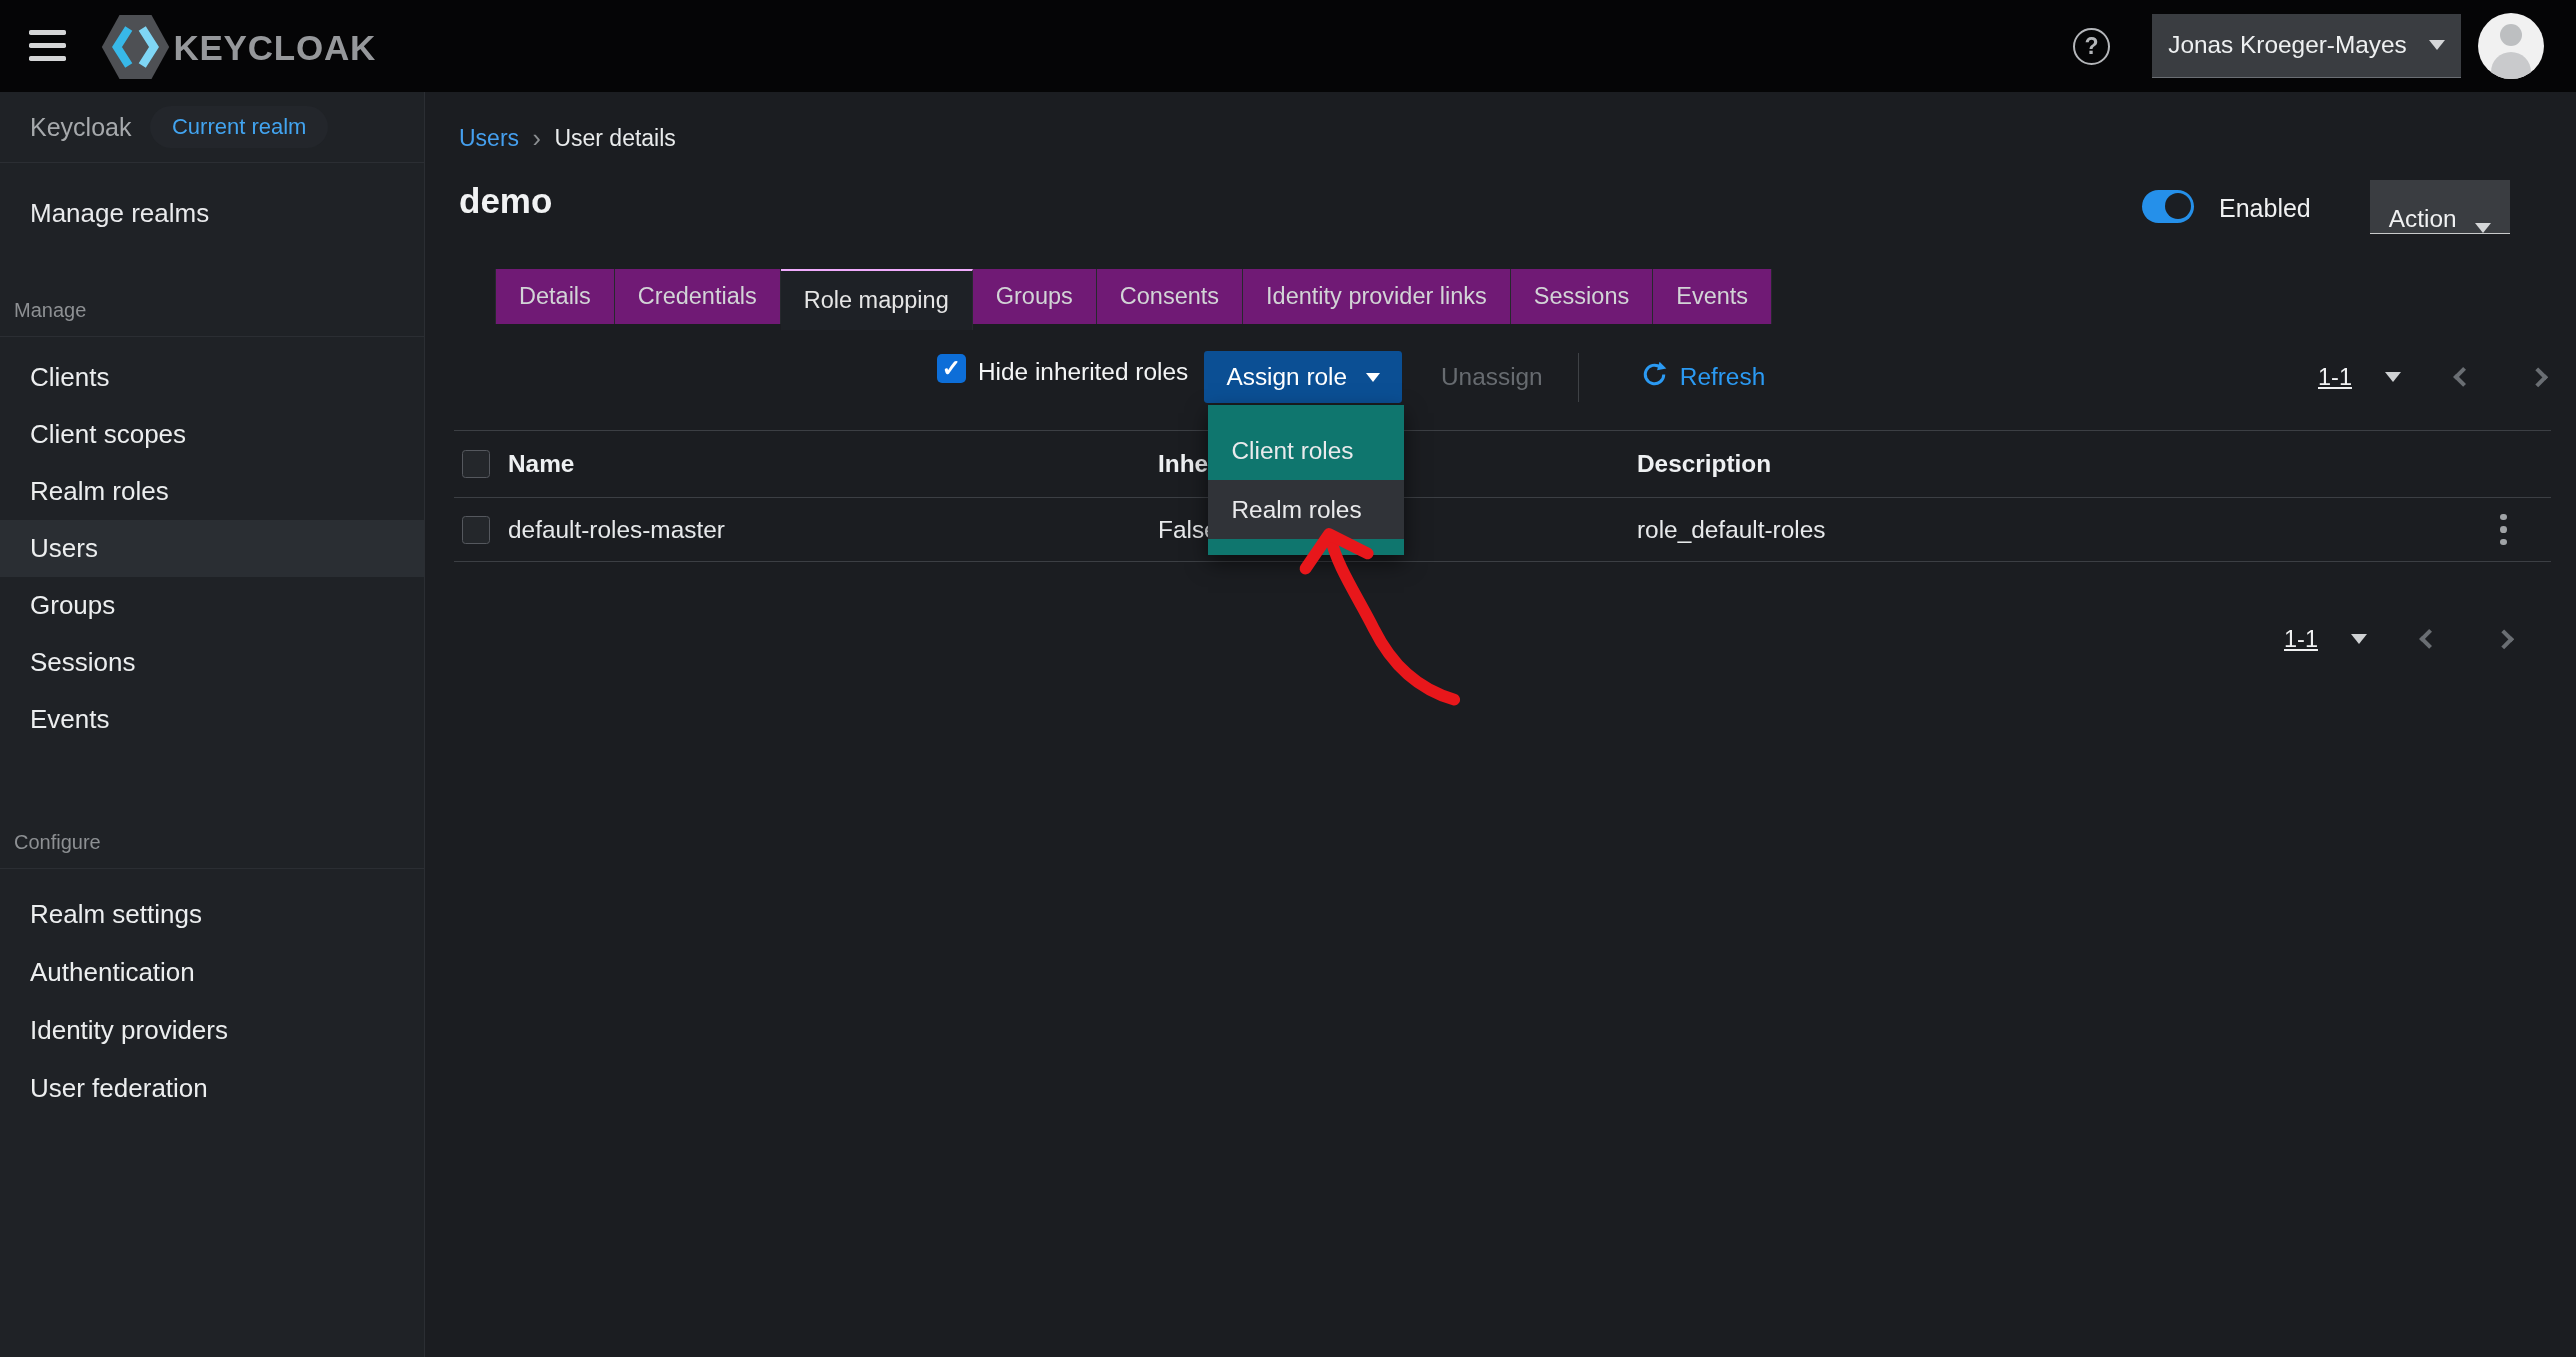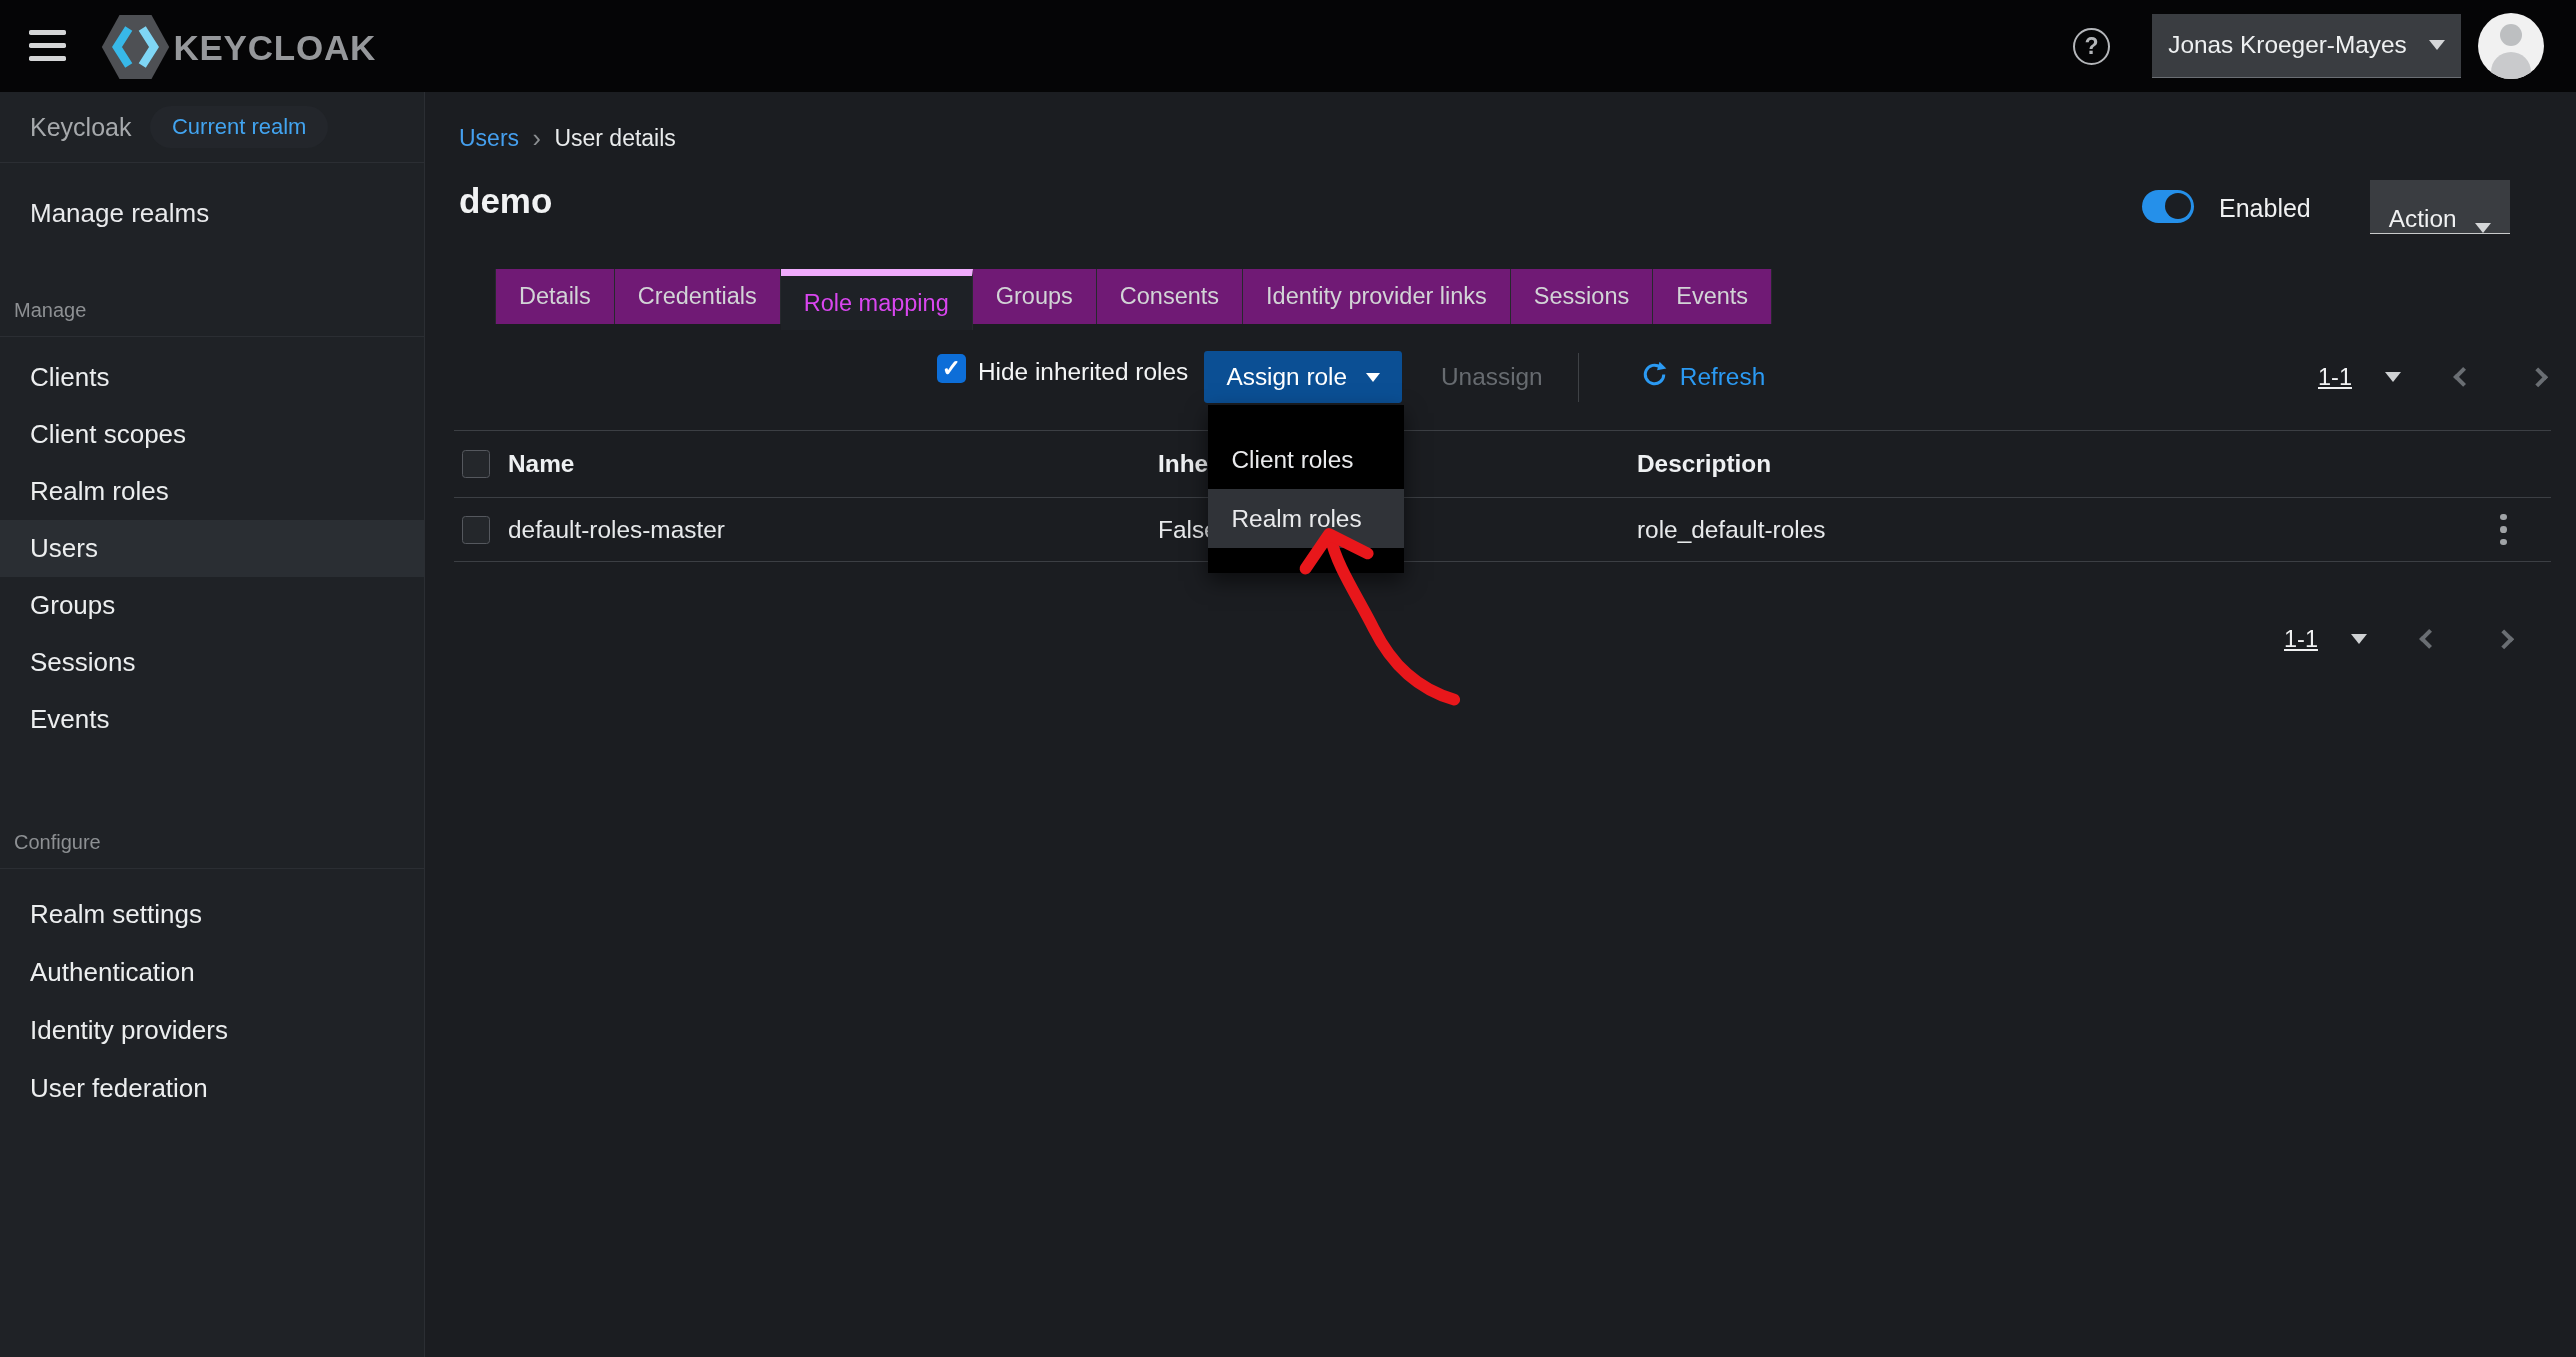--- a/index.html
+++ b/index.html
@@ -63,21 +63,21 @@
   .enabled-label { position:absolute; left:1794px; top:102px; color:#f0f1f2; font-size:25px; }
   .action-btn { position:absolute; left:1945px; top:88px; width:140px; height:54px; background:#3a3d41;
                 border-bottom:1.7px solid #c9cacb; display:flex; align-items:flex-end; justify-content:center;
                 gap:18.5px; color:#f0f1f2; font-size:24.4px; cursor:pointer; }
 
   
   .tabs { position:absolute; left:70px; top:177px; display:flex; align-items:flex-start; }
   .tab { height:55px; background:#701a75; color:#d2d4d6; font-size:23.5px; display:flex; align-items:center;
          padding:0 23px; border-right:0.8px solid #26292d; cursor:pointer; }
   .tab:first-child { border-left:0.8px solid #26292d; }
-  .tab.active { height:61px; background:#1e2126; color:#d946ef; border-top:7px solid #f0abfc; }
+  .tab.active { height:61px; background:#1e2126; color:#e5e5e5; border-top:2px solid #f0abfc; }
 
   
   .search-group { position:absolute; left:30px; top:254px; width:454px; height:59px; background:#3b3e42;
                   border-bottom:1.7px solid #cfd0d2; display:flex; align-items:center; }
   .search-icon { margin:0 11.8px 0 15px; display:flex; }
   .search-input { flex:1; background:transparent; border:none; outline:none; color:#e9eaeb; font-size:24.4px;
                   min-width:0; font-family:"Liberation Sans", sans-serif; }
   .search-input::placeholder { color:#9a9da0; }
   .search-submit { width:66px; height:100%; border-left:0.8px solid #515457; display:flex; align-items:center;
                    justify-content:center; color:#eef0f1; font-size:30px; cursor:pointer; }
@@ -113,22 +113,22 @@
   .t-row.body { height:64px; }
   .cell { position:absolute; top:0; bottom:0; display:flex; align-items:center; color:#e7e9eb; font-size:24.4px; }
   .cell.h { font-weight:bold; color:#eef0f2; }
   .cb { width:28px; height:28px; border-radius:3.4px; background:#24272b; border:1.7px solid #55585e; cursor:pointer; }
   .c-check { left:7.6px; } .c-name { left:54px; } .c-inherit { left:704px; } .c-desc { left:1183px; }
   .kebab { position:absolute; left:2041px; top:50%; transform:translateY(-50%); display:flex; flex-direction:column;
            gap:5.9px; padding:5px; cursor:pointer; }
   .kebab i { width:6.7px; height:6.7px; border-radius:50%; background:#a0a3a6; }
 
   
-  .assign-menu { position:absolute; left:783px; top:313px; width:196px; background:#000000; z-index:30;
-                 padding:25px 0; box-shadow:0 8.4px 20px rgba(0,0,0,.55); }
+  .assign-menu { position:absolute; left:783px; top:313px; width:196px; background:#0f766e; z-index:30;
+                 padding:16px 0; box-shadow:0 8.4px 20px rgba(0,0,0,.55); }
   .menu-item { height:59px; display:flex; align-items:center; padding-left:23.5px; color:#e9eaec;
                font-size:24.4px; cursor:pointer; }
   .menu-item.highlighted { background:#303338; }
 
   
   .anno { position:absolute; inset:0; z-index:40; pointer-events:none; }
 </style>
 </head>
 <body>
 

